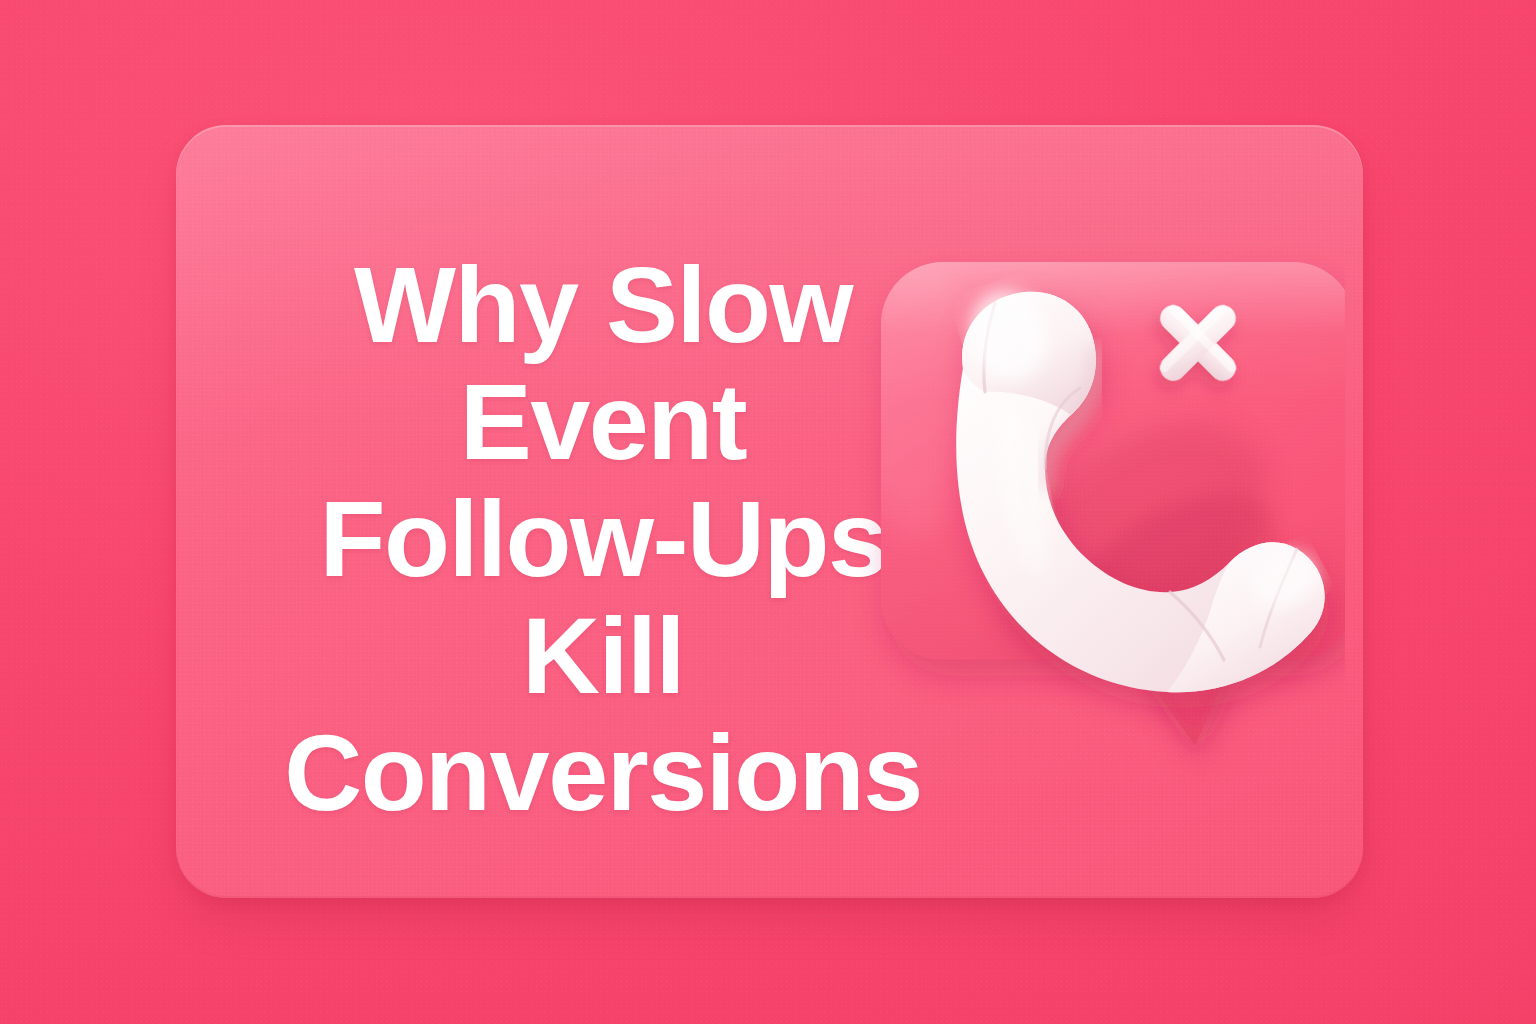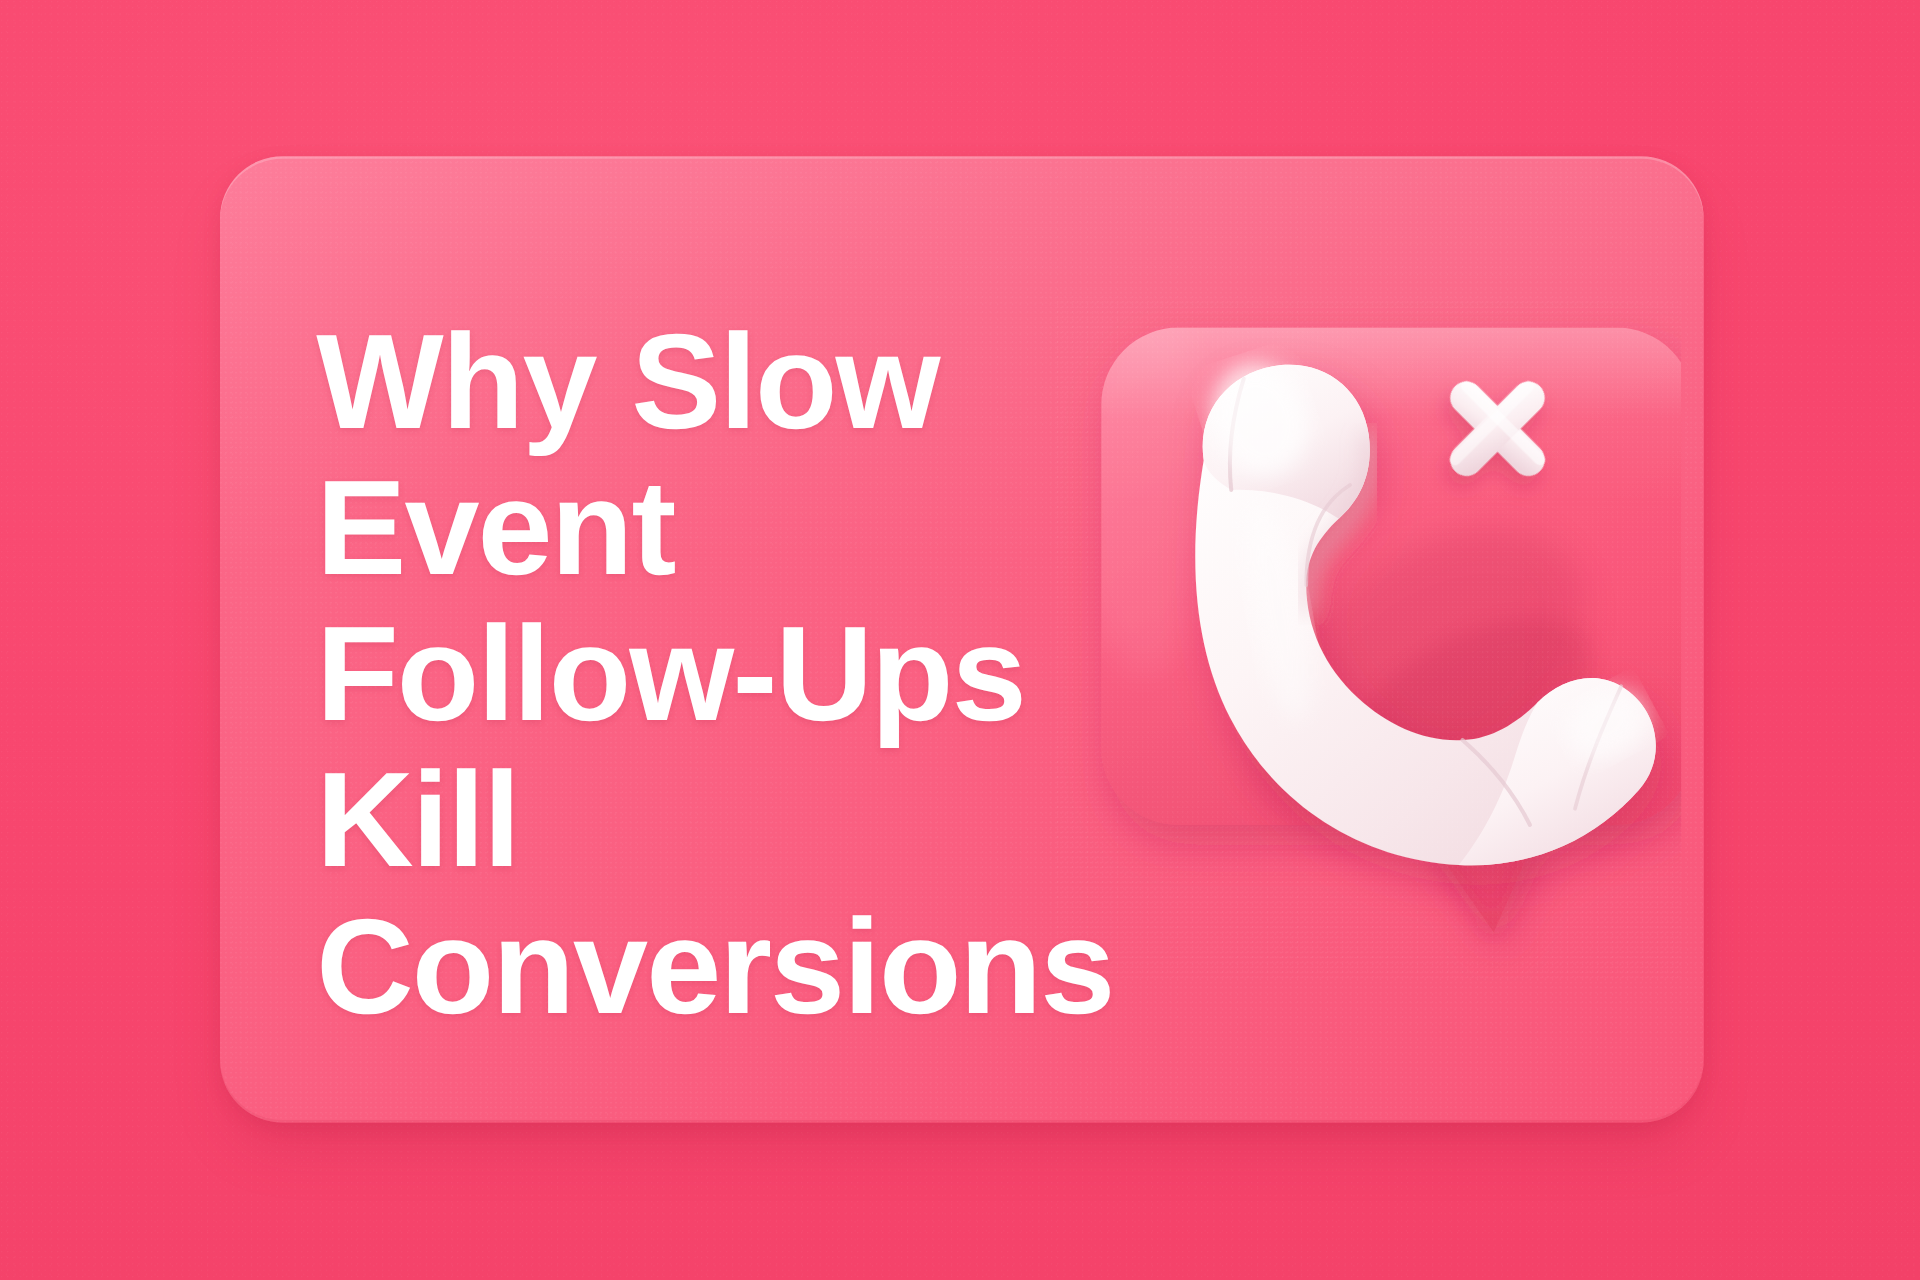--- a/index.html
+++ b/index.html
@@ -7,20 +7,21 @@
     padding: 0;
     background: #f8476f;
   }
   #stage {
     position: relative;
     width: 1536px;
     height: 1024px;
     overflow: hidden;
     background: #0f172a;
     font-family: "Liberation Sans", sans-serif;
+    text-align: center;
   }
 
   
   .bg-plate {
     position: absolute;
     inset: 0;
     background:
       radial-gradient(120% 100% at 30% 18%, #fb5377 0%, #f8476f 45%, #f34168 100%);
   }
   .bg-noise {

